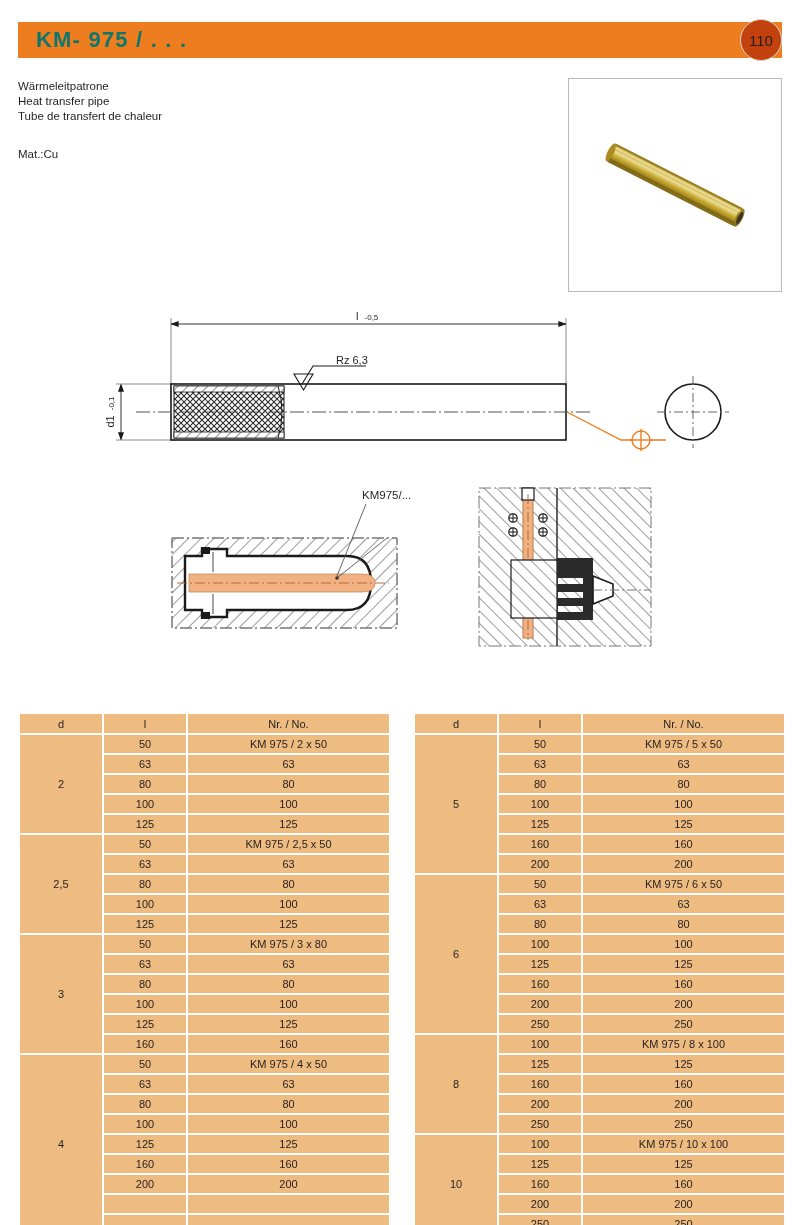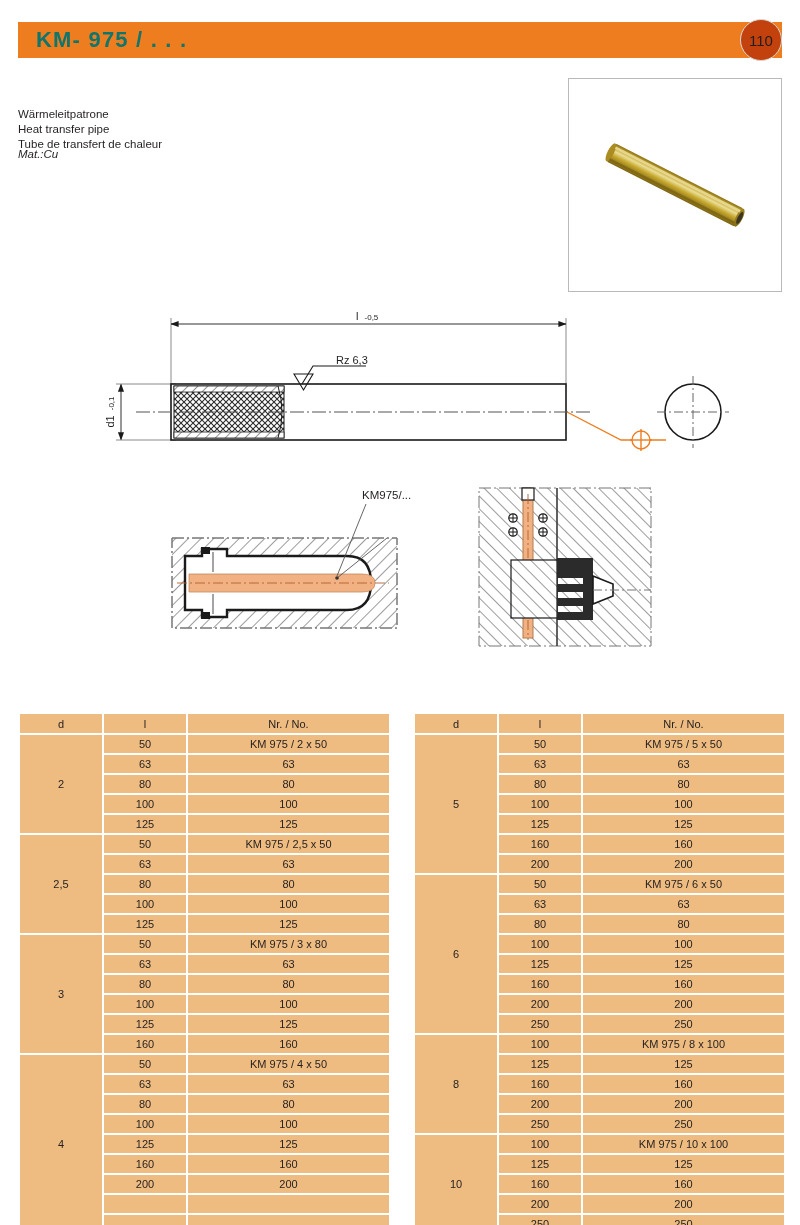--- a/index.html
+++ b/index.html
@@ -52,29 +52,27 @@
     color: #231f20;
   }
 
   
   #desc-block {
     position: absolute;
     left: 18px;
     top: 79px;
     font-size: 11.5px;
     line-height: 15px;
-    margin-top: 28px;
   }
   #desc-block div { white-space: nowrap; }
   #material-line {
     position: absolute;
     left: 18px;
     top: 148px;
     font-size: 11.5px;
-    font-style: italic;
   }
 
   
   #photo-frame {
     position: absolute;
     left: 568px;
     top: 78px;
     width: 214px;
     height: 214px;
     border: 1px solid #b9b9b9;

